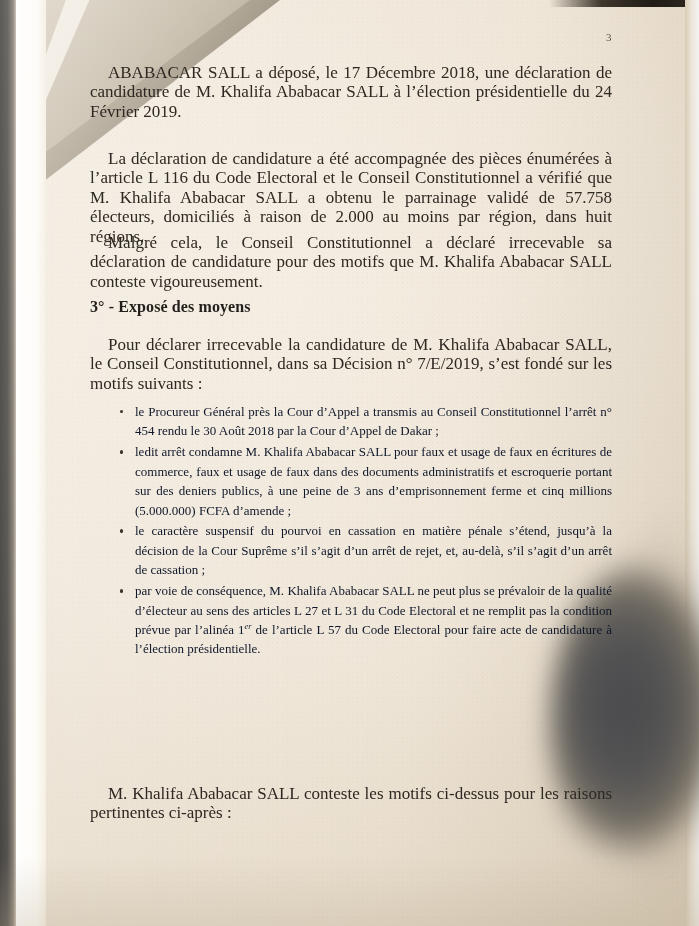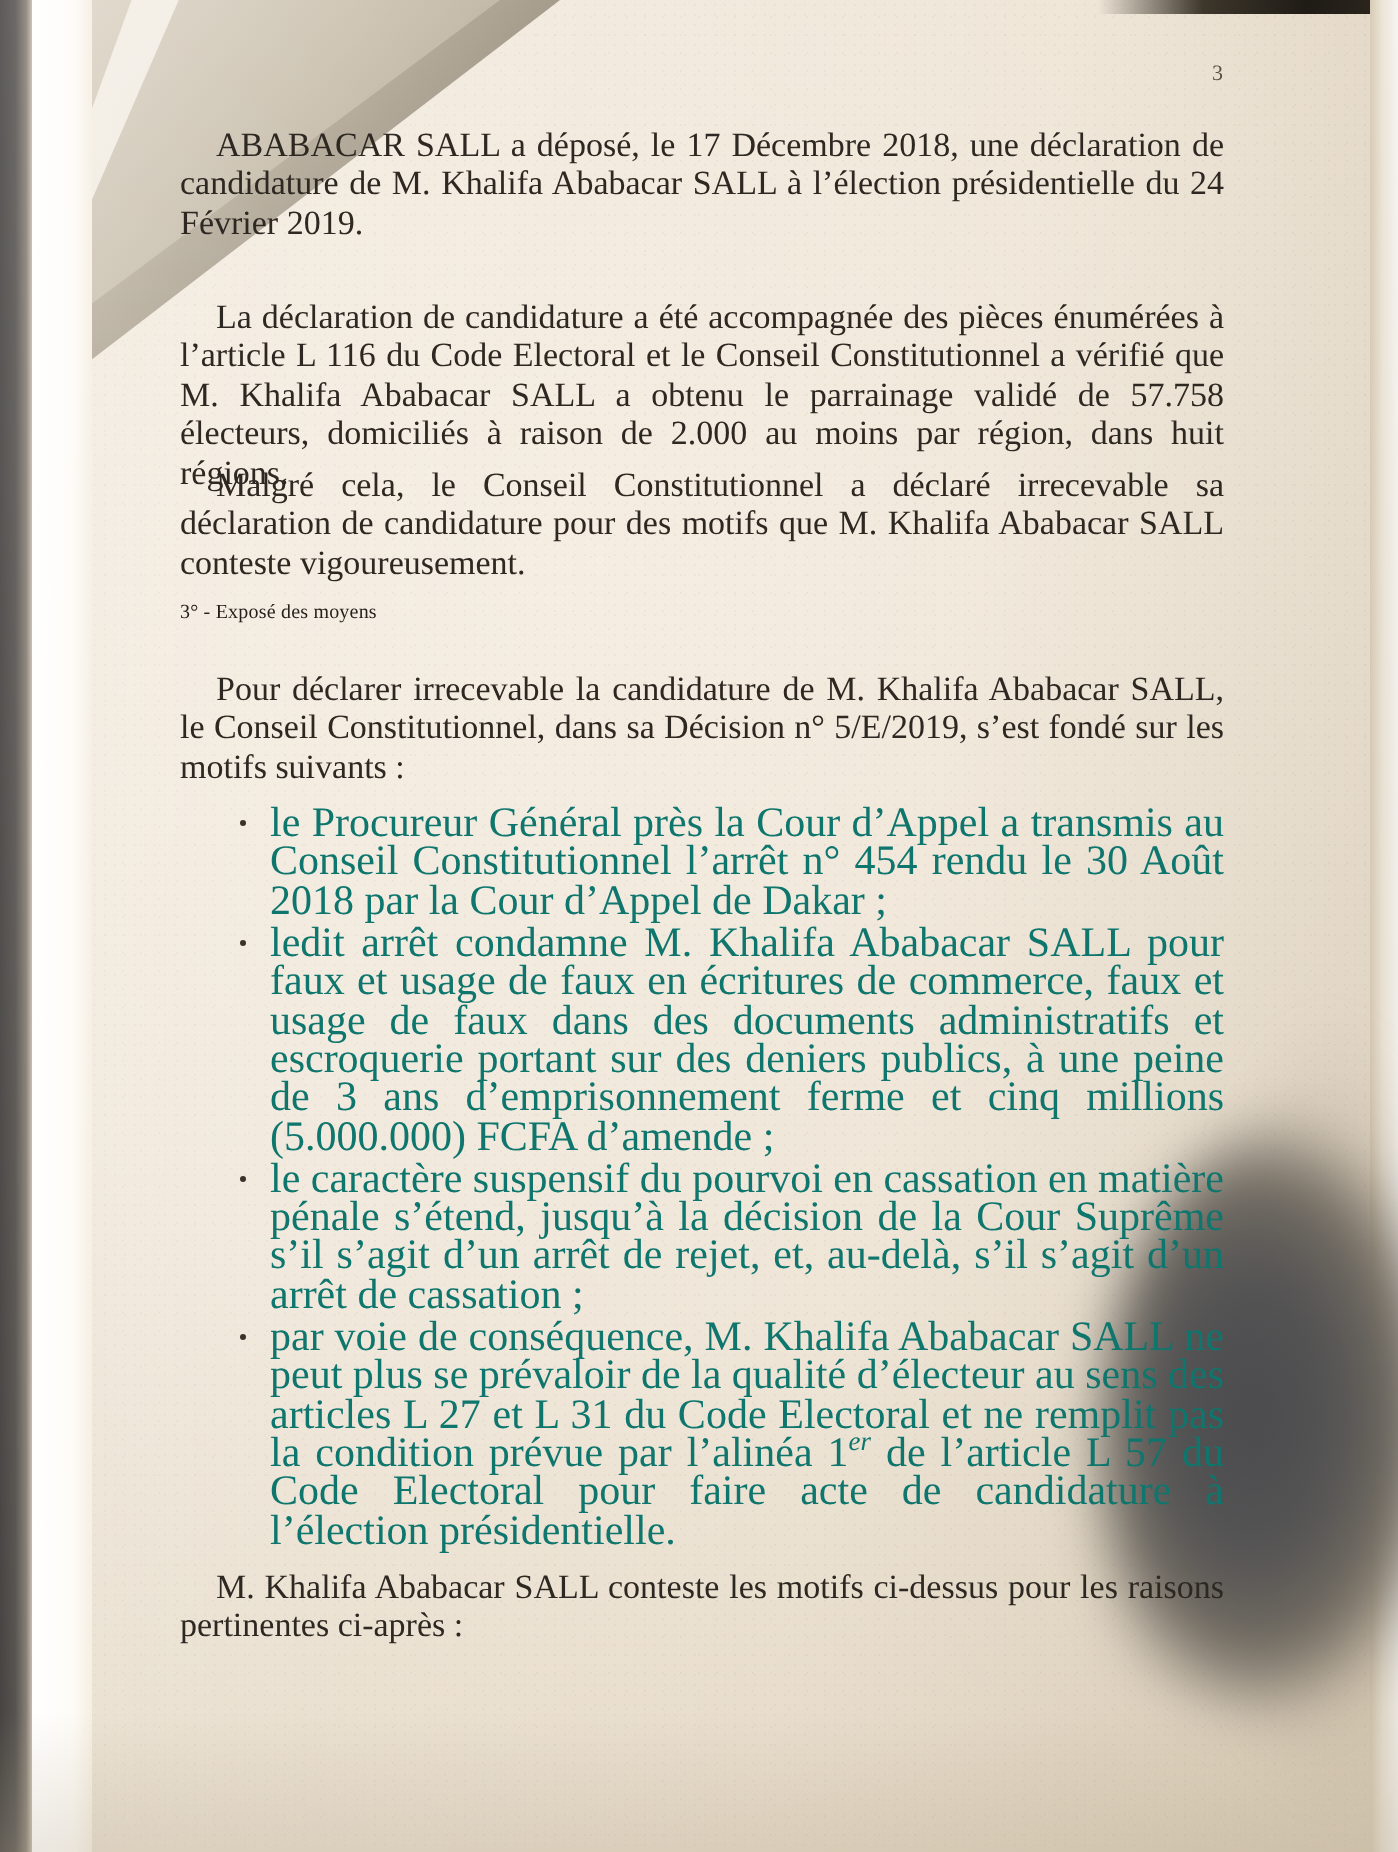--- a/index.html
+++ b/index.html
@@ -154,44 +154,44 @@
     font-size: 17px;
     line-height: 19.4px;
     text-indent: 18px;
     color: #2e2822;
   }
 
   .heading {
     position: absolute;
     width: 522px;
     margin: 0;
-    font-size: 10px;
+    font-size: 16px;
     line-height: 19px;
-    font-weight: normal;
+    font-weight: bold;
     letter-spacing: .1px;
     color: #241f1a;
   }
 
   ul.motifs {
     position: absolute;
     left: 0;
     margin: 0;
     padding: 0;
     width: 522px;
     list-style: none;
   }
   ul.motifs li {
     position: relative;
     padding-left: 45px;
     margin: 0 0 1.5px 0;
     text-align: justify;
     text-justify: inter-word;
-    font-size: 21px;
+    font-size: 13px;
     line-height: 19.4px;
-    color: #0f766e;
+    color: #0f172a;
   }
   ul.motifs li::before {
     content: "";
     position: absolute;
     left: 30px;
     top: 8px;
     width: 3.4px;
     height: 3.4px;
     border-radius: 50%;
     background: #3b332b;
@@ -231,21 +231,21 @@
     <div class="page-number">3</div>
 
     <p class="para" style="top:63px;">ABABACAR SALL a déposé, le 17 Décembre 2018, une déclaration de candidature de M. Khalifa Ababacar SALL à l’élection présidentielle du 24 Février 2019.</p>
 
     <p class="para" style="top:149px;">La déclaration de candidature a été accompagnée des pièces énumérées à l’article L 116 du Code Electoral et le Conseil Constitutionnel a vérifié que M. Khalifa Ababacar SALL a obtenu le parrainage validé de 57.758 électeurs, domiciliés à raison de 2.000 au moins par région, dans huit régions.</p>
 
     <p class="para" style="top:233px;">Malgré cela, le Conseil Constitutionnel a déclaré irrecevable sa déclaration de candidature pour des motifs que M. Khalifa Ababacar SALL conteste vigoureusement.</p>
 
     <h2 class="heading" style="top:297px;">3° - Exposé des moyens</h2>
 
-    <p class="para" style="top:335px;">Pour déclarer irrecevable la candidature de M. Khalifa Ababacar SALL, le Conseil Constitutionnel, dans sa Décision n° 5/E/2019, s’est fondé sur les motifs suivants :</p>
+    <p class="para" style="top:335px;">Pour déclarer irrecevable la candidature de M. Khalifa Ababacar SALL, le Conseil Constitutionnel, dans sa Décision n° 7/E/2019, s’est fondé sur les motifs suivants :</p>
 
     <ul class="motifs" style="top:402px;">
       <li>le Procureur Général près la Cour d’Appel a transmis au Conseil Constitutionnel l’arrêt n° 454 rendu le 30 Août 2018 par la Cour d’Appel de Dakar ;</li>
       <li>ledit arrêt condamne M. Khalifa Ababacar SALL pour faux et usage de faux en écritures de commerce, faux et usage de faux dans des documents administratifs et escroquerie portant sur des deniers publics, à une peine de 3 ans d’emprisonnement ferme et cinq millions (5.000.000) FCFA d’amende ;</li>
       <li>le caractère suspensif du pourvoi en cassation en matière pénale s’étend, jusqu’à la décision de la Cour Suprême s’il s’agit d’un arrêt de rejet, et, au-delà, s’il s’agit d’un arrêt de cassation ;</li>
       <li><span>par voie de conséquence, M. Khalifa Ababacar SALL ne peut plus se prévaloir de la qualité d’électeur au sens des articles L 27 et L 31 du Code Electoral et ne remplit pas la condition prévue par l’alinéa 1</span><sup class="ord">er</sup><span> de l’article L 57 du Code Electoral pour faire acte de candidature à l’élection présidentielle.</span></li>
     </ul>
 
     <p class="para" style="top:784px;">M. Khalifa Ababacar SALL conteste les motifs ci-dessus pour les raisons pertinentes ci-après :</p>
 

